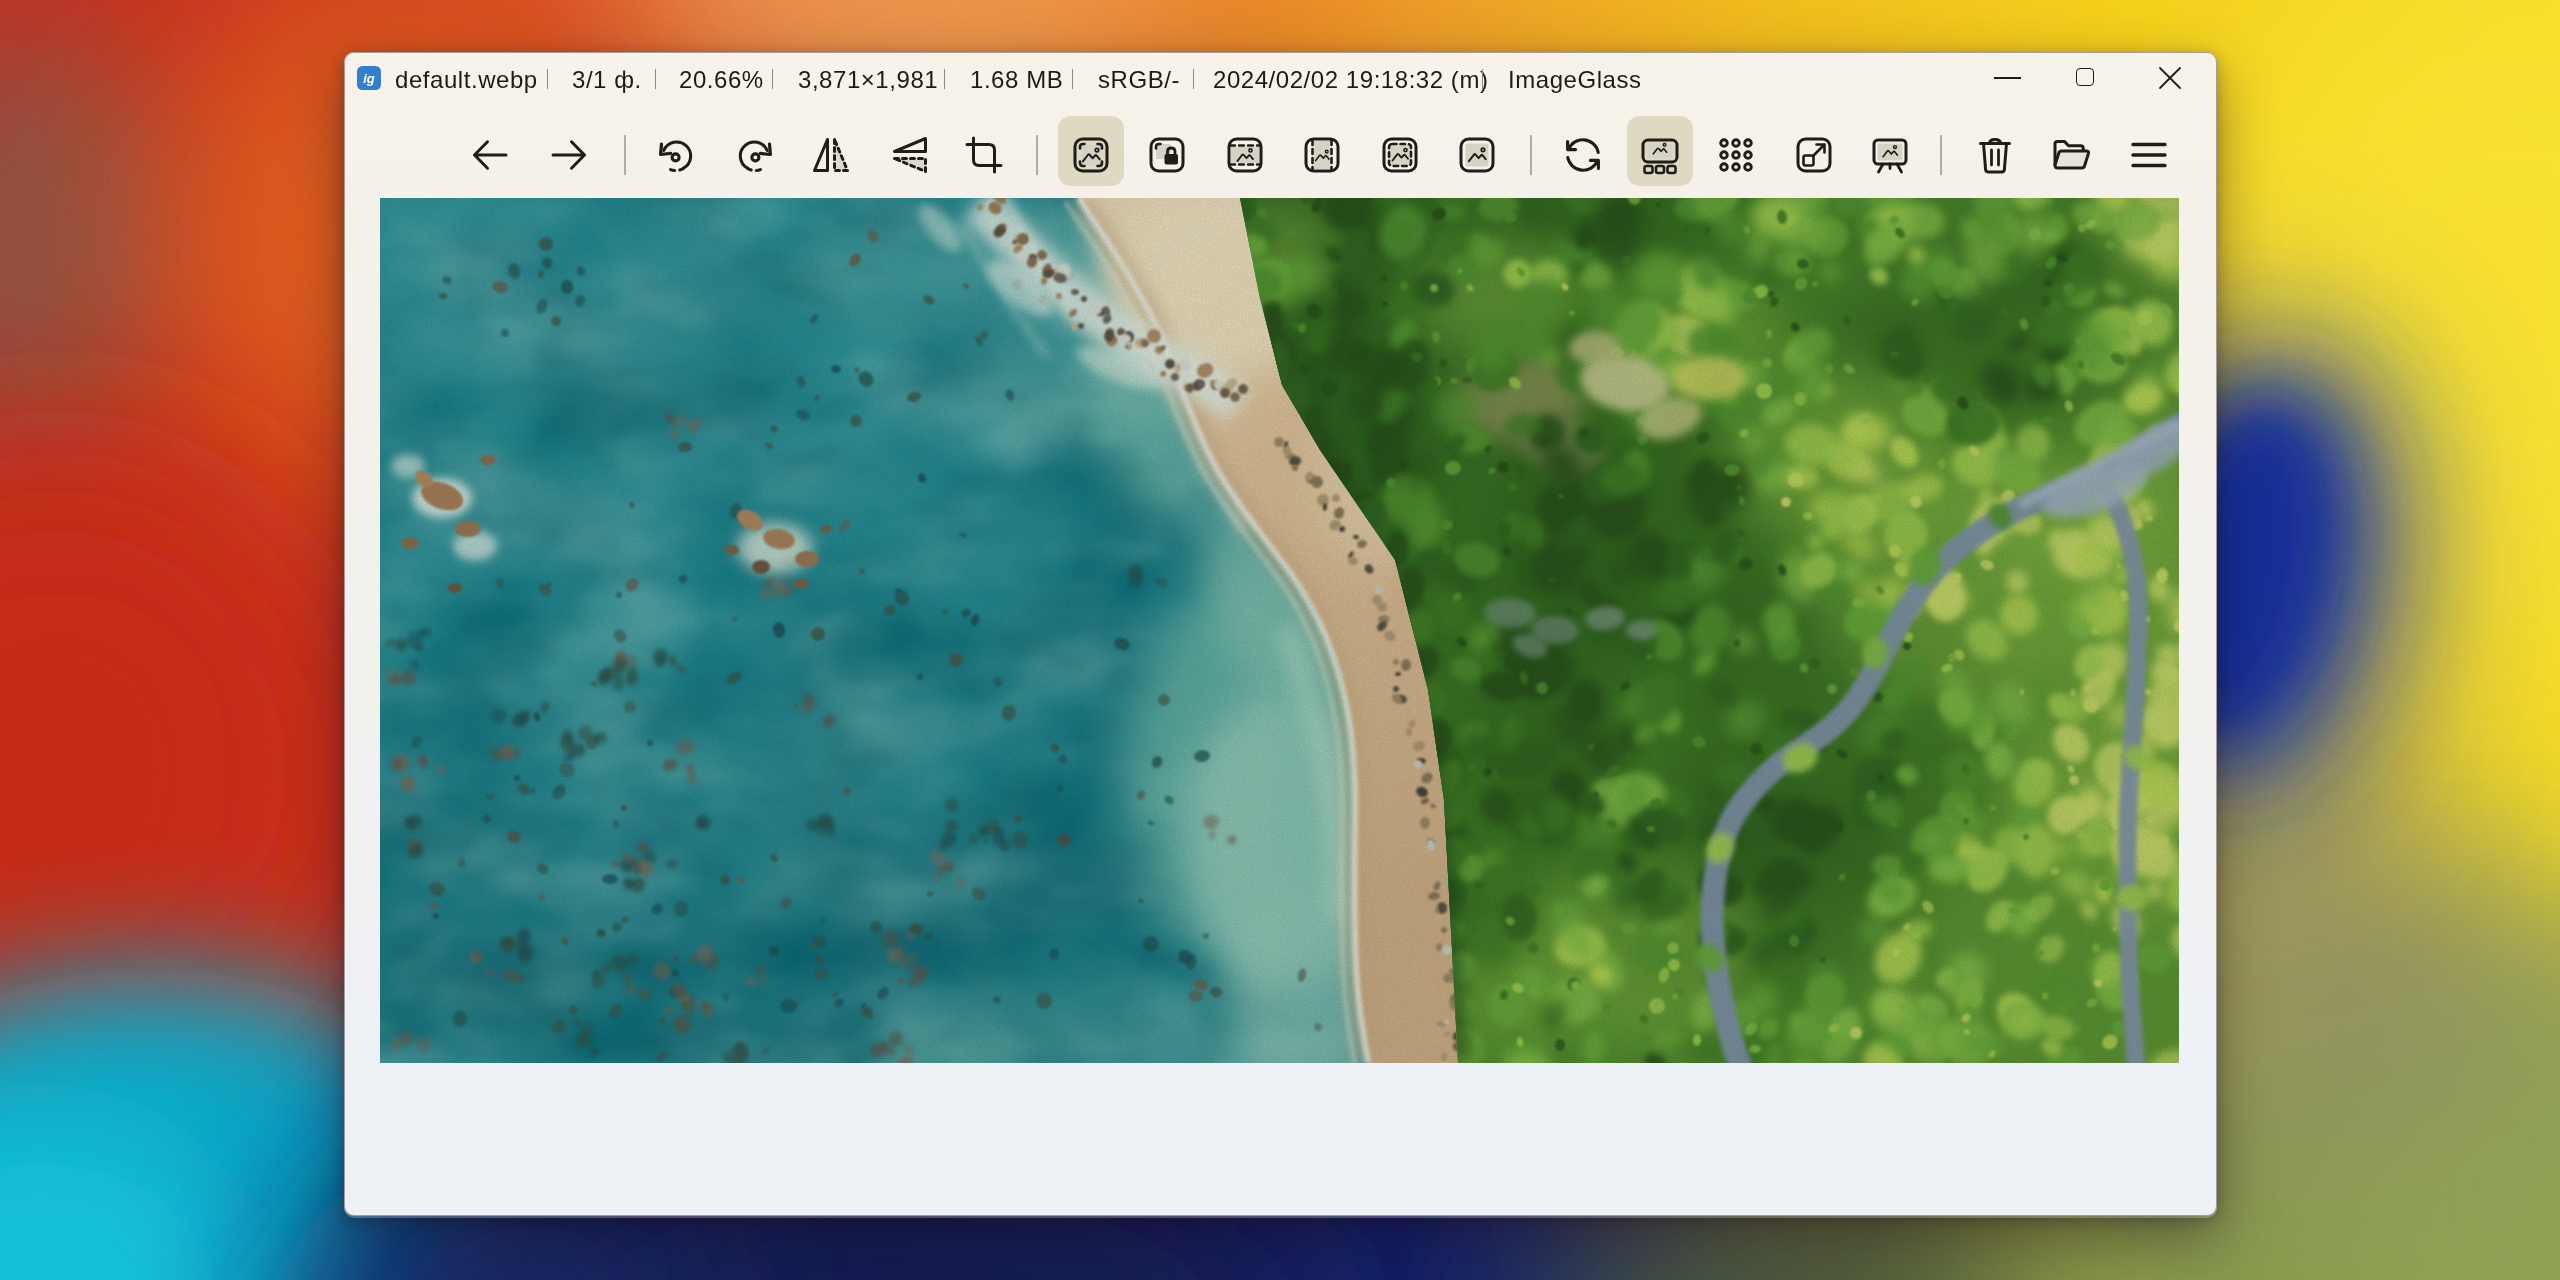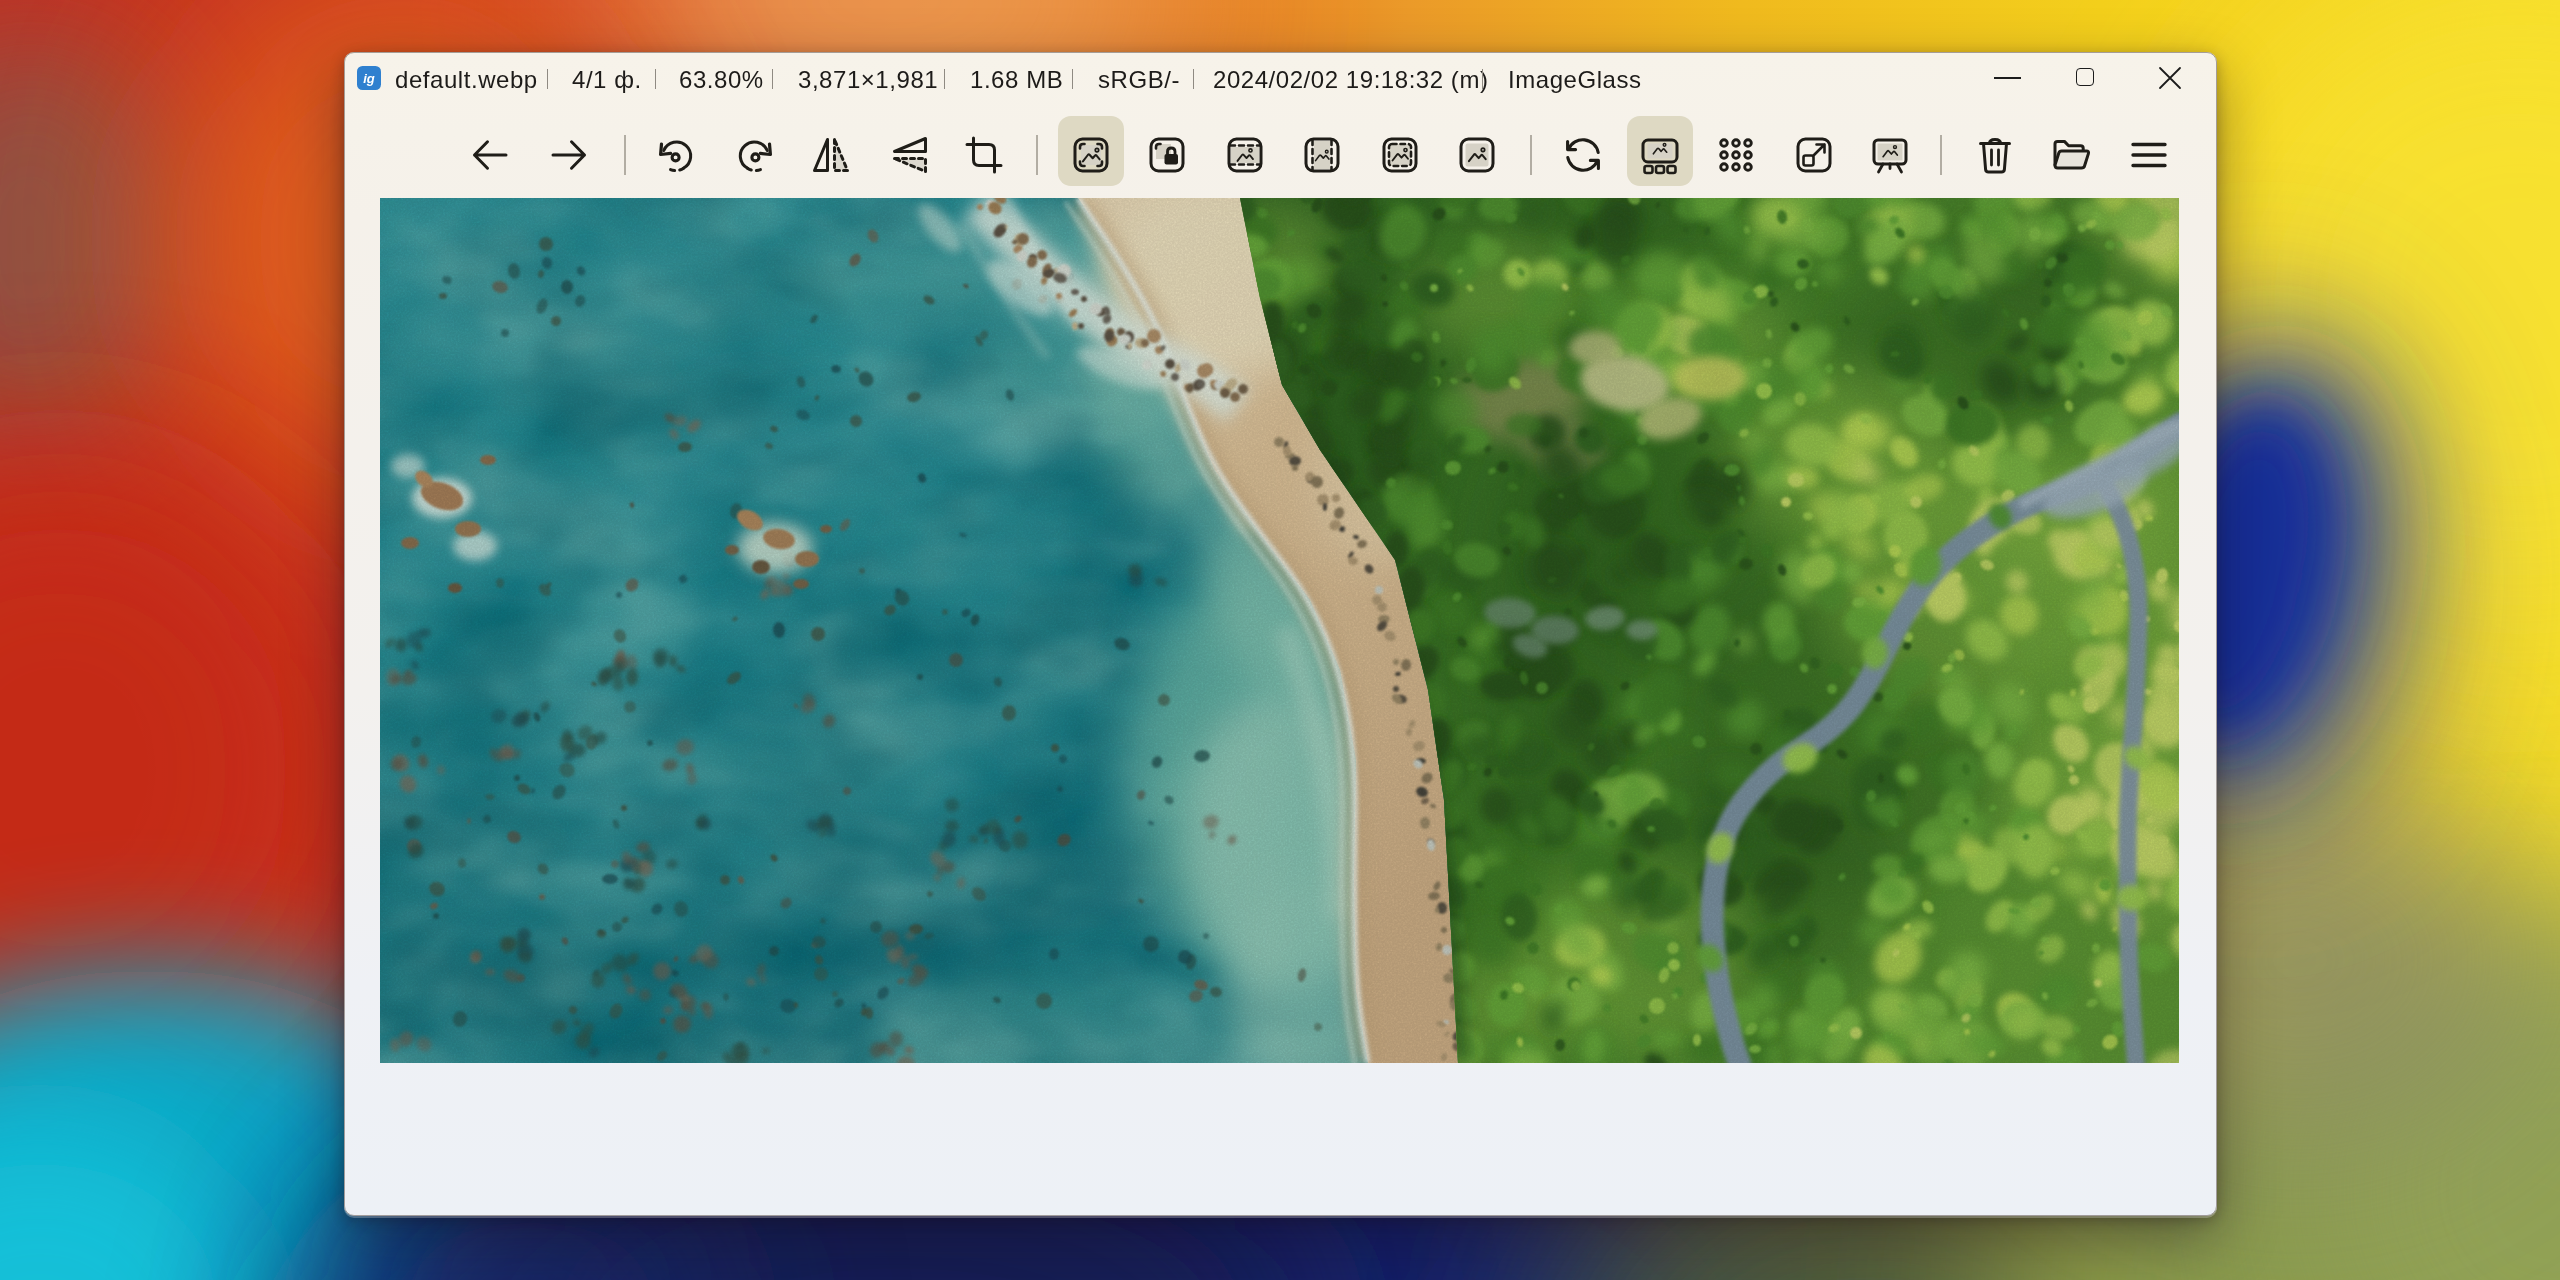--- a/index.html
+++ b/index.html
@@ -66,22 +66,22 @@
       <ellipse cx="2262" cy="580" rx="150" ry="260" fill="#3a4da4" opacity="0.60" filter="url(#bg90)"></ellipse>
       <ellipse cx="2252" cy="575" rx="115" ry="215" fill="#1e379b" opacity="0.95" filter="url(#bg60)" transform="rotate(12 2252 575)"></ellipse>
       <ellipse cx="2240" cy="570" rx="82" ry="168" fill="#182f97" filter="url(#bg30)" transform="rotate(12 2240 570)"></ellipse>
     </svg>
     <div class="window">
       <div class="iglogo"><svg width="24" height="24" viewBox="0 0 24 24" xmlns="http://www.w3.org/2000/svg">
           <rect width="24" height="24" rx="5.5" fill="#2f80cf"></rect>
           <text x="12" y="16.5" font-family="Liberation Sans, sans-serif" font-size="13" font-weight="bold" fill="#fff" text-anchor="middle" font-style="italic">ig</text>
         </svg></div>
       <span class="tt" style="left:51px">default.webp</span>
-      <span class="tt" style="left:228px">4/1 ф.</span>
-      <span class="tt" style="left:335px">63.80%</span>
+      <span class="tt" style="left:228px">3/1 ф.</span>
+      <span class="tt" style="left:335px">20.66%</span>
       <span class="tt" style="left:454px">3,871×1,981</span>
       <span class="tt" style="left:626px">1.68 MB</span>
       <span class="tt" style="left:754px">sRGB/-</span>
       <span class="tt" style="left:869px">2024/02/02 19:18:32 (m)</span>
       <span class="tt" style="left:1164px">ImageGlass</span>
       <div class="ttsep" style="left:203px"></div>
       <div class="ttsep" style="left:311px"></div>
       <div class="ttsep" style="left:428px"></div>
       <div class="ttsep" style="left:600px"></div>
       <div class="ttsep" style="left:728px"></div>

